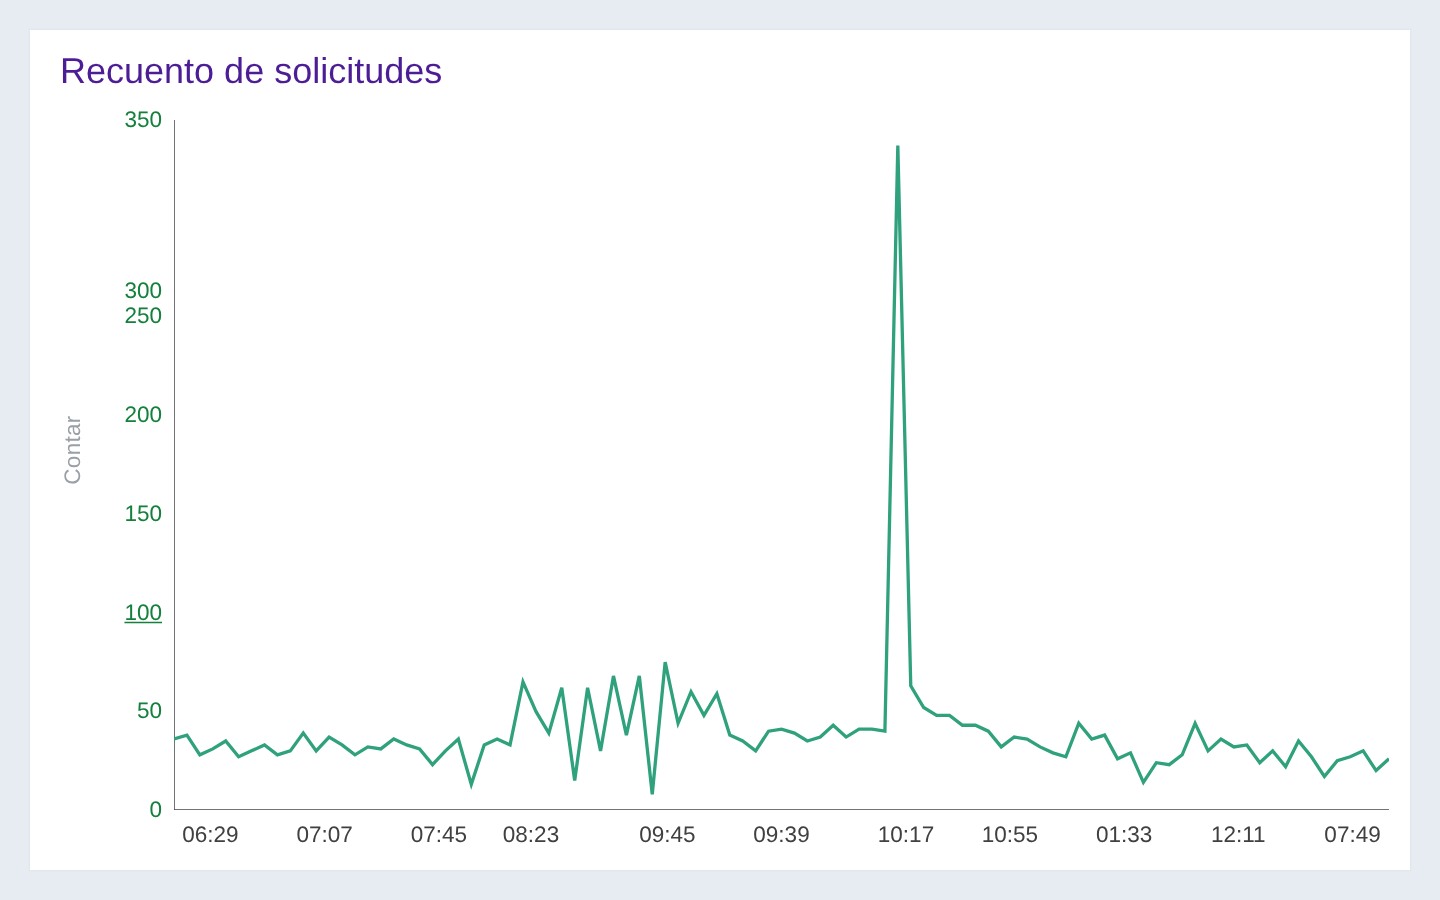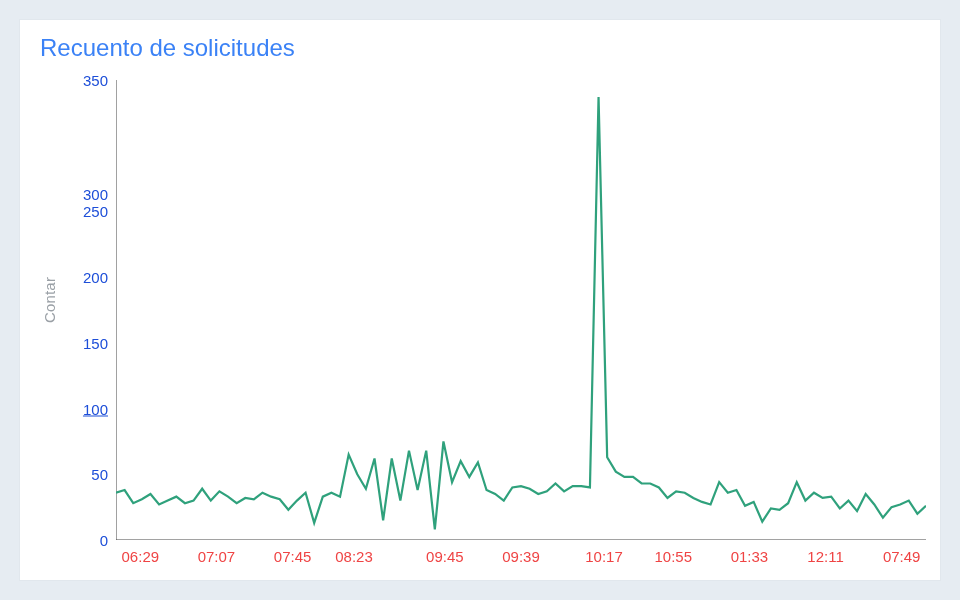--- a/index.html
+++ b/index.html
@@ -18,21 +18,21 @@
     width: 920px;
     height: 560px;
     background: #ffffff;
     box-shadow: 0 0 0 1px rgba(0,0,0,0.02);
   }
   .title {
     position: absolute;
     left: 20px;
     top: 14px;
     font-size: 24px;
-    color: #3b82f6;
+    color: #4c1d95;
     font-weight: 400;
   }
   .ylabel {
     position: absolute;
     left: 6px;
     top: 50%;
     transform: translateY(-50%) rotate(-90deg);
     transform-origin: center;
     font-size: 15px;
     color: #9aa0a6;
@@ -52,28 +52,28 @@
   .tick-line {
     stroke: #444;
     stroke-width: 1;
   }
   .tick-label-y {
     position: absolute;
     right: 832px; 
     width: 56px;
     text-align: right;
     font-size: 15px;
-    color: #1d4ed8;
+    color: #15803d;
     transform: translateY(-50%);
   }
   .tick-label-x {
     position: absolute;
     top: 528px;
     font-size: 15px;
-    color: #ef4444;
+    color: #404040;
     transform: translateX(-50%);
     white-space: nowrap;
   }
   .series-path {
     fill: none;
     stroke: #2fa17c;
     stroke-width: 2.2;
     stroke-linejoin: miter;
     stroke-linecap: butt;
   }

